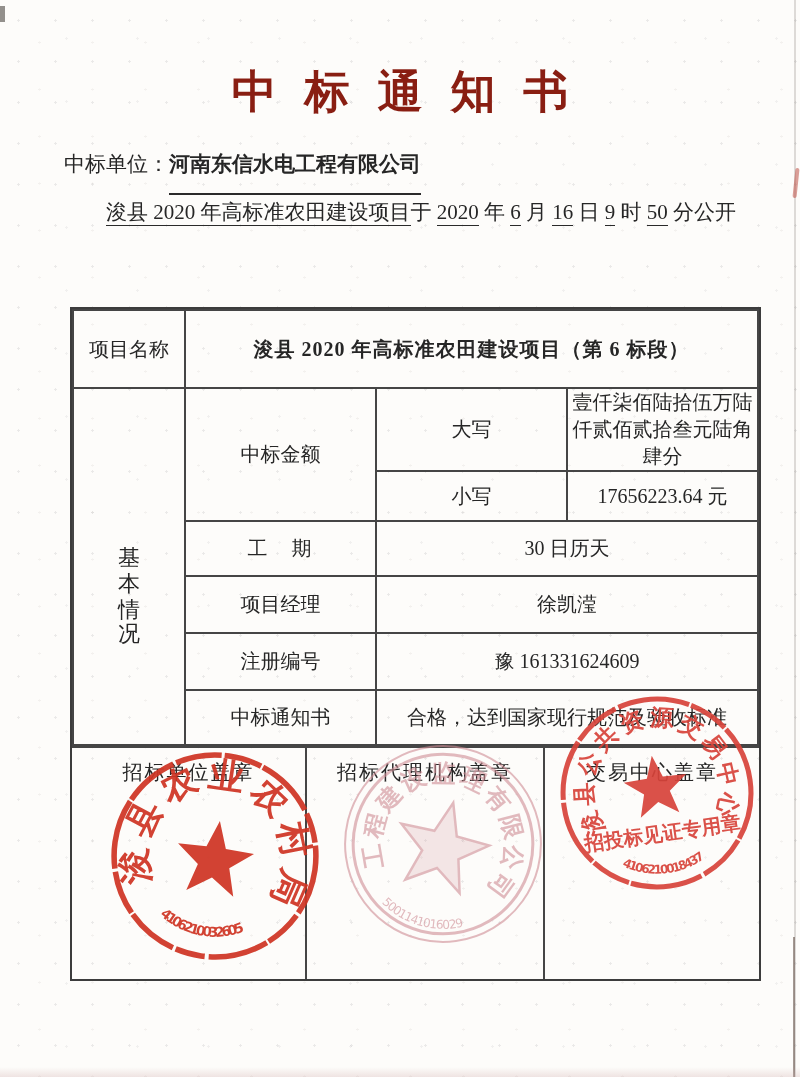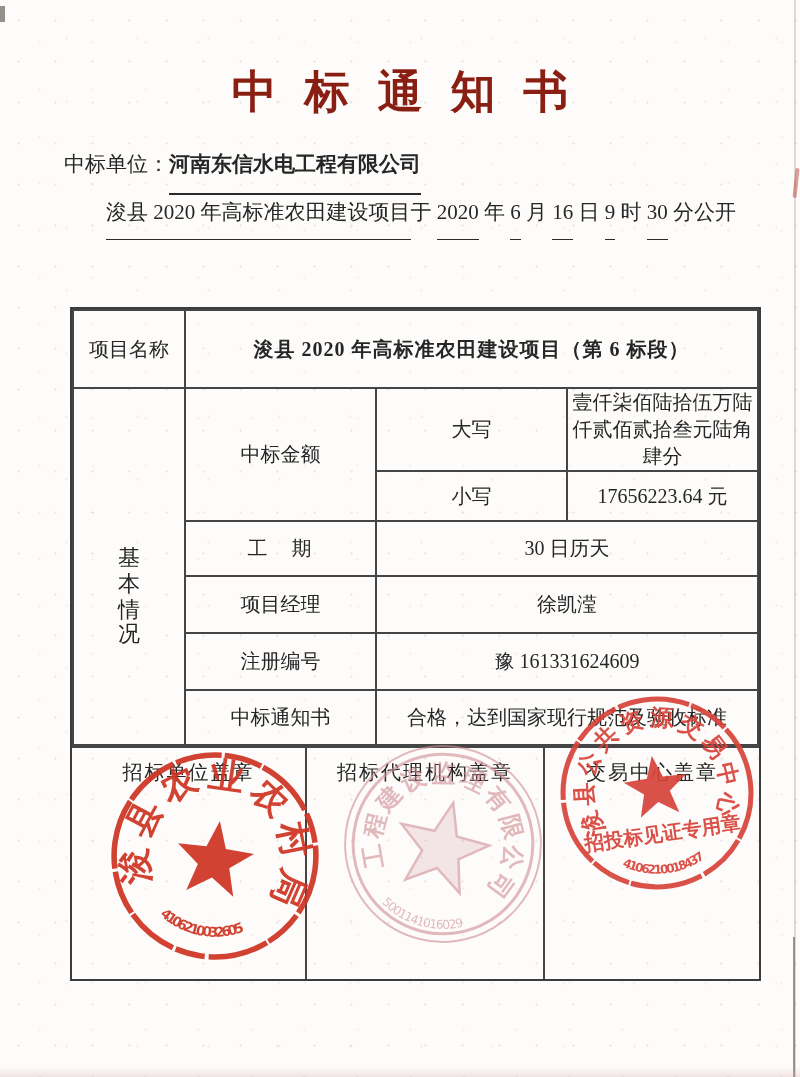--- a/index.html
+++ b/index.html
@@ -26,21 +26,21 @@
   .doc-title{
     position:absolute;top:62px;left:0;width:800px;text-align:center;
     font-size:45px;font-weight:700;color:#891e12;
     letter-spacing:.62em;text-indent:.62em;
   }
   .winner-line{position:absolute;top:150px;left:64px;width:690px;font-size:21px;}
   .winner-name{font-weight:700;border-bottom:2px solid #2a2a2a;padding-bottom:17px;}
 
   .para{position:absolute;top:190px;left:64px;width:684px;font-size:21px;line-height:45px;}
   .para .indent{padding-left:42px;}
-  .u{border-bottom:1.6px solid #2a2a2a;padding-bottom:15px;}
+  .u{border-bottom:1.6px solid #2a2a2a;padding-bottom:1px;}
 
   
   .doc-table-wrap{position:absolute;top:307px;left:70px;width:687px;border:2.2px solid #3c3c3c;}
   table.doc{border-collapse:collapse;table-layout:fixed;width:100%;}
   table.doc td{border:2px solid #454545;text-align:center;vertical-align:middle;font-size:20px;padding:0 4px;overflow:hidden;}
   td.c1{width:102px;}
   td.c2{width:130px;}
   td.c3{width:60px;}
   .r1 td{height:76px;}
   .r2 td{height:54px;}
@@ -81,21 +81,21 @@
   <div class="bottom-smear"></div>
 
   <div class="doc-title">中标通知书</div>
 
   <div class="winner-line">
     <span>中标单位：</span><span class="winner-name">河南东信水电工程有限公司</span>
   </div>
 
   <div class="para">
     <div class="indent">
-      <span class="u">浚县 2020 年高标准农田建设项目</span><span>于 </span><span class="u">2020</span><span> 年 </span><span class="u">6</span><span> 月 </span><span class="u">16</span><span> 日 </span><span class="u">9</span><span> 时 </span><span class="u">30</span><span> 分公开</span>
+      <span class="u">浚县 2020 年高标准农田建设项目</span><span>于 </span><span class="u">2020</span><span> 年 </span><span class="u">6</span><span> 月 </span><span class="u">16</span><span> 日 </span><span class="u">9</span><span> 时 </span><span class="u">50</span><span> 分公开</span>
     </div>
   </div>
 
   <div class="doc-table-wrap">
     <table class="doc">
       <tbody>
           <tr class="r1">
         <td class="c1">项目名称</td>
         <td colspan="3" class="project-title">浚县 2020 年高标准农田建设项目（第 6 标段）</td>
       </tr>

